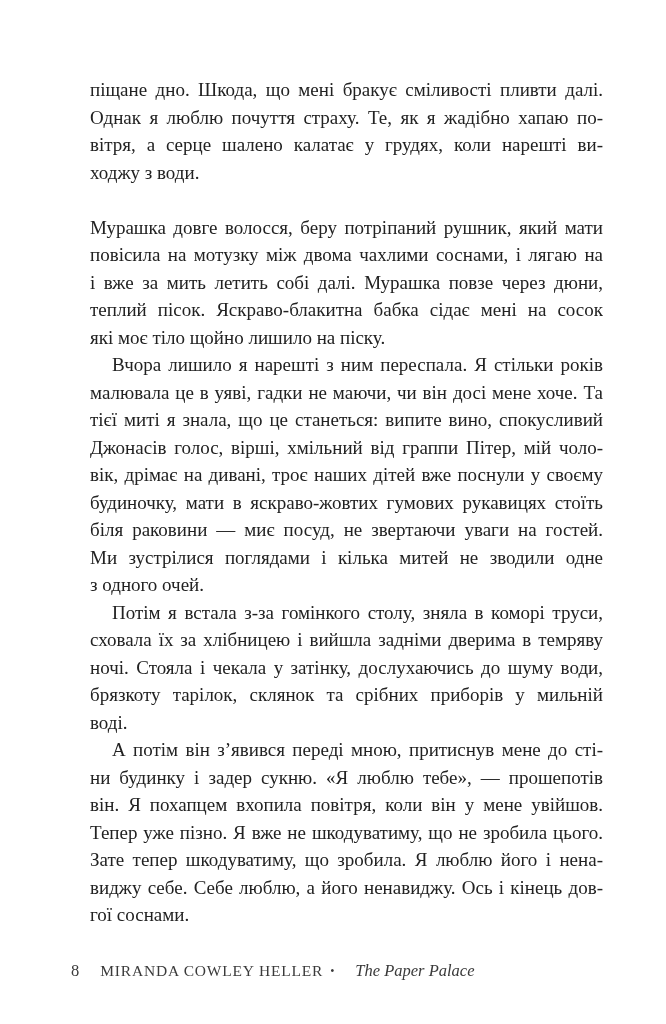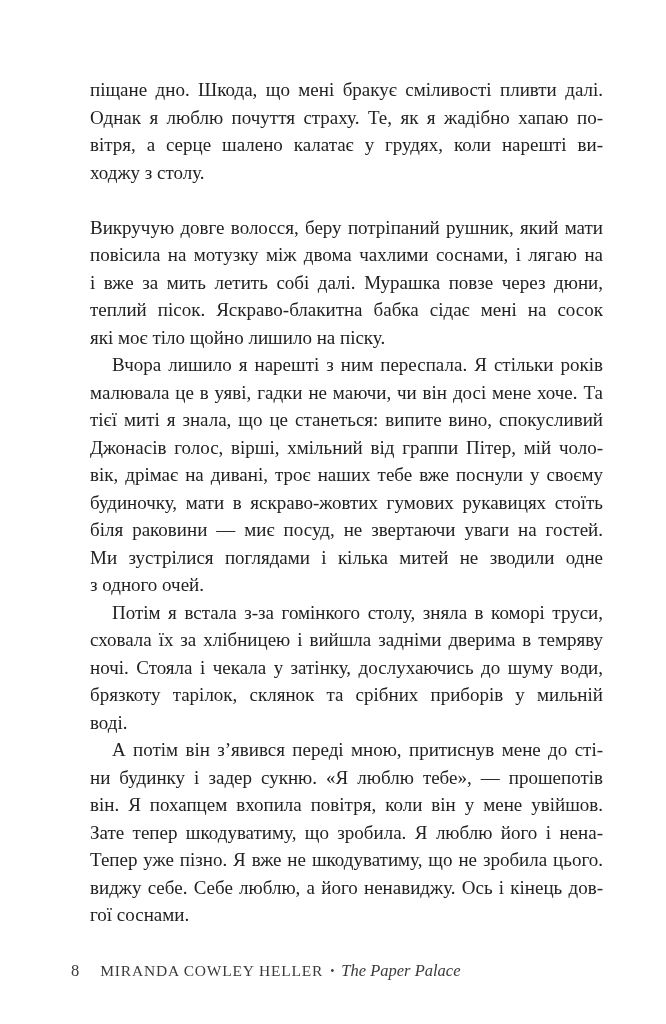--- a/index.html
+++ b/index.html
@@ -63,64 +63,65 @@
   }
   .footer .separator {
     margin: 0 7px;
     font-size: 12px;
     position: relative;
     top: -1px;
   }
   .footer .book-title {
     font-style: italic;
     font-size: 16.5px;
+    margin-left: 14px;
   }
 </style>
 </head>
 <body>
 
 <div class="page">
   <div class="body-text">
       <div class="para gap-after">
         <div class="line">піщане дно. Шкода, що мені бракує сміливості пливти далі.</div>
         <div class="line">Однак я люблю почуття страху. Те, як я жадібно хапаю по-</div>
         <div class="line">вітря, а серце шалено калатає у грудях, коли нарешті ви-</div>
-        <div class="line last">ходжу з столу.</div>
+        <div class="line last">ходжу з води.</div>
       </div>
       <div class="para">
-        <div class="line">Викручую довге волосся, беру потріпаний рушник, який мати</div>
+        <div class="line">Мурашка довге волосся, беру потріпаний рушник, який мати</div>
         <div class="line">повісила на мотузку між двома чахлими соснами, і лягаю на</div>
         <div class="line">і вже за мить летить собі далі. Мурашка повзе через дюни,</div>
         <div class="line">теплий пісок. Яскраво-блакитна бабка сідає мені на сосок</div>
         <div class="line last">які моє тіло щойно лишило на піску.</div>
       </div>
       <div class="para">
         <div class="line indent">Вчора лишило я нарешті з ним переспала. Я стільки років</div>
         <div class="line">малювала це в уяві, гадки не маючи, чи він досі мене хоче. Та</div>
         <div class="line">тієї миті я знала, що це станеться: випите вино, спокусливий</div>
         <div class="line">Джонасів голос, вірші, хмільний від граппи Пітер, мій чоло-</div>
-        <div class="line">вік, дрімає на дивані, троє наших тебе вже поснули у своєму</div>
+        <div class="line">вік, дрімає на дивані, троє наших дітей вже поснули у своєму</div>
         <div class="line">будиночку, мати в яскраво-жовтих гумових рукавицях стоїть</div>
         <div class="line">біля раковини — миє посуд, не звертаючи уваги на гостей.</div>
         <div class="line">Ми зустрілися поглядами і кілька митей не зводили одне</div>
         <div class="line last">з одного очей.</div>
       </div>
       <div class="para">
         <div class="line indent">Потім я встала з-за гомінкого столу, зняла в коморі труси,</div>
         <div class="line">сховала їх за хлібницею і вийшла задніми дверима в темряву</div>
         <div class="line">ночі. Стояла і чекала у затінку, дослухаючись до шуму води,</div>
         <div class="line">брязкоту тарілок, склянок та срібних приборів у мильній</div>
         <div class="line last">воді.</div>
       </div>
       <div class="para">
         <div class="line indent">А потім він з’явився переді мною, притиснув мене до сті-</div>
         <div class="line">ни будинку і задер сукню. «Я люблю тебе», — прошепотів</div>
         <div class="line">він. Я похапцем вхопила повітря, коли він у мене увійшов.</div>
+        <div class="line">Тепер уже пізно. Я вже не шкодуватиму, що не зробила цього.</div>
         <div class="line">Зате тепер шкодуватиму, що зробила. Я люблю його і нена-</div>
-        <div class="line">Тепер уже пізно. Я вже не шкодуватиму, що не зробила цього.</div>
         <div class="line">виджу себе. Себе люблю, а його ненавиджу. Ось і кінець дов-</div>
         <div class="line last">гої соснами.</div>
       </div>
     </div>
   <div class="footer">
     <span class="page-number">8</span>
     <span class="author">MIRANDA COWLEY HELLER</span>
     <span class="separator">•</span>
     <span class="book-title">The Paper Palace</span>
   </div>

